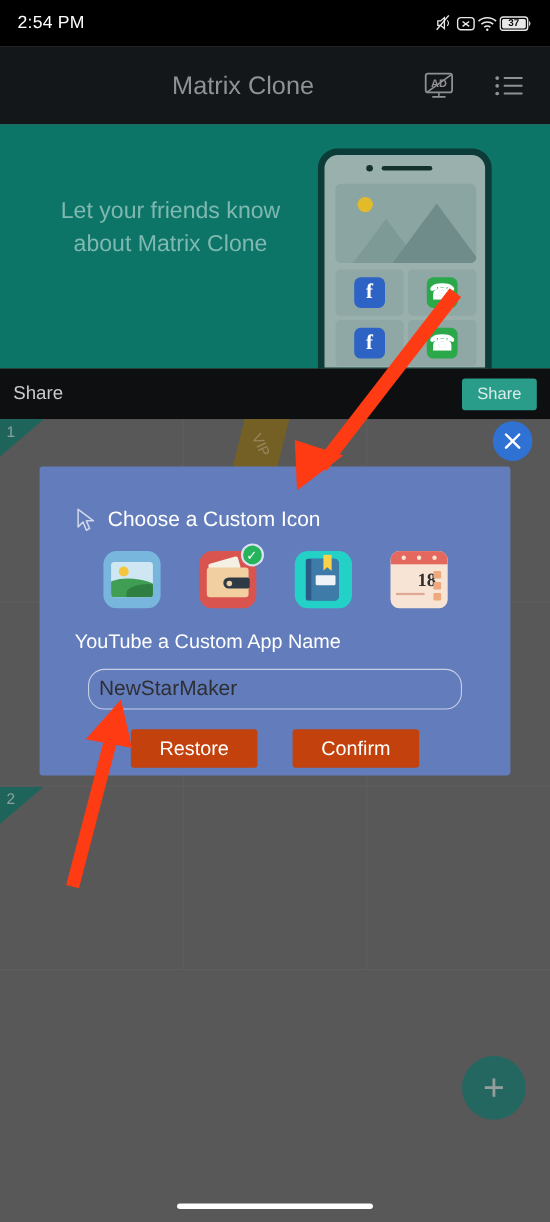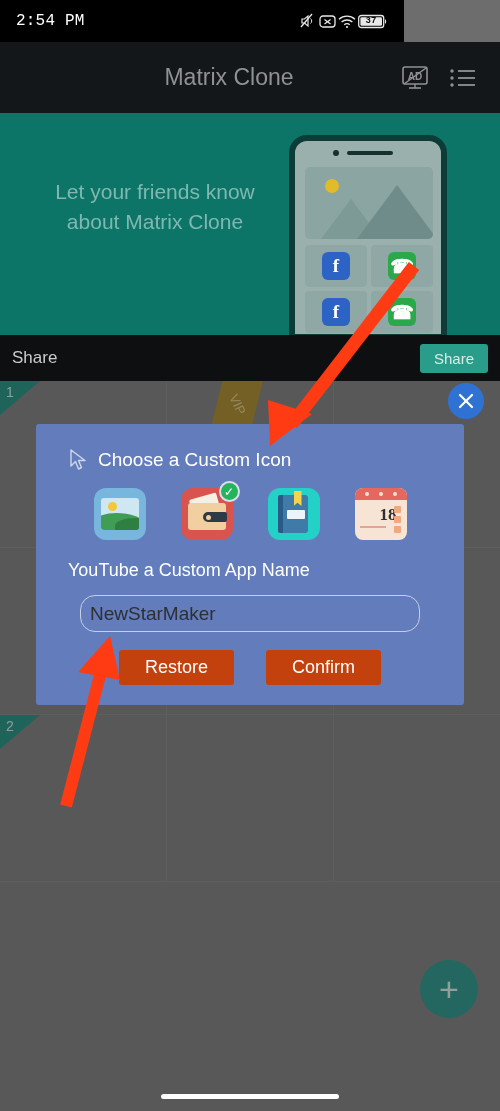--- a/index.html
+++ b/index.html
@@ -12,25 +12,24 @@
   }
   #screen {
     position: relative;
     width: 500px; height: 1111px;
     background: #6d6d6d;
     overflow: hidden;
   }
 
   
   .statusbar {
-    position: absolute; top: 0; left: 0; width: 404px; height: 42px;
+    position: absolute; top: 0; left: 0; width: 500px; height: 42px;
     background: #000;
     display: flex; align-items: center; justify-content: space-between;
     padding: 0 16px;
-    font-family: Liberation Mono, monospace;
   }
   .status-time { color: #fff; font-size: 16px; letter-spacing: .2px; }
   .status-icons { display: flex; align-items: center; gap: 2px; }
   .sicon { display: block; }
   .battery-wrap { position: relative; display: flex; align-items: center; }
   .battery-txt {
     position: absolute; left: 0; top: 0; width: 26px; height: 14px;
     display: flex; align-items: center; justify-content: center;
     font-size: 9px; color: #0a0a0a; font-weight: bold;
   }
@@ -39,21 +38,21 @@
   .appbar {
     position: absolute; top: 42px; left: 0; width: 500px; height: 71px;
     background: #14171a;
     display: flex; align-items: center;
   }
   .appbar-title {
     flex: 1; text-align: center;
     color: #8f9194; font-size: 23px; font-weight: 400;
     padding-left: 60px;
   }
-  .appbar-actions { display: flex; align-items: center; gap: 14px; padding-right: 20px; }
+  .appbar-actions { display: flex; align-items: center; gap: 30px; padding-right: 20px; }
   .ab-btn { width: 34px; height: 34px; display: flex; align-items: center; justify-content: center; }
 
   
   .banner {
     position: absolute; top: 113px; left: 0; width: 500px; height: 222px;
     background: #0c7567;
     overflow: hidden;
   }
   .banner-text {
     position: absolute; left: 30px; top: 64px; width: 250px;
@@ -178,21 +177,21 @@
     position: absolute; right: 16px; top: 383px;
     width: 36px; height: 36px; border-radius: 50%; background: #2f72d4;
     display: flex; align-items: center; justify-content: center;
     border: none; z-index: 30;
   }
 
   
   .dialog {
     position: absolute; left: 36px; top: 424px; width: 428px; height: 281px;
     background: #637cbc; border-radius: 3px; z-index: 25;
-    padding: 4px 18px;
+    padding: 17px 18px;
   }
   .dlg-head { display: flex; align-items: center; gap: 10px; padding: 20px 0 0 14px; }
   .dlg-head-txt { color: #fff; font-size: 19px; }
   .icon-row { display: flex; justify-content: space-around; padding: 16px 22px 0 22px; }
   .icon-opt { position: relative; width: 52px; height: 52px; border-radius: 12px; overflow: visible; }
   .check-badge {
     position: absolute; right: -7px; top: -7px; width: 21px; height: 21px;
     border-radius: 50%; background: #25b45b; border: 2px solid #d9e0f0;
     display: flex; align-items: center; justify-content: center;
     color: #fff; font-size: 12px; line-height: 1;

